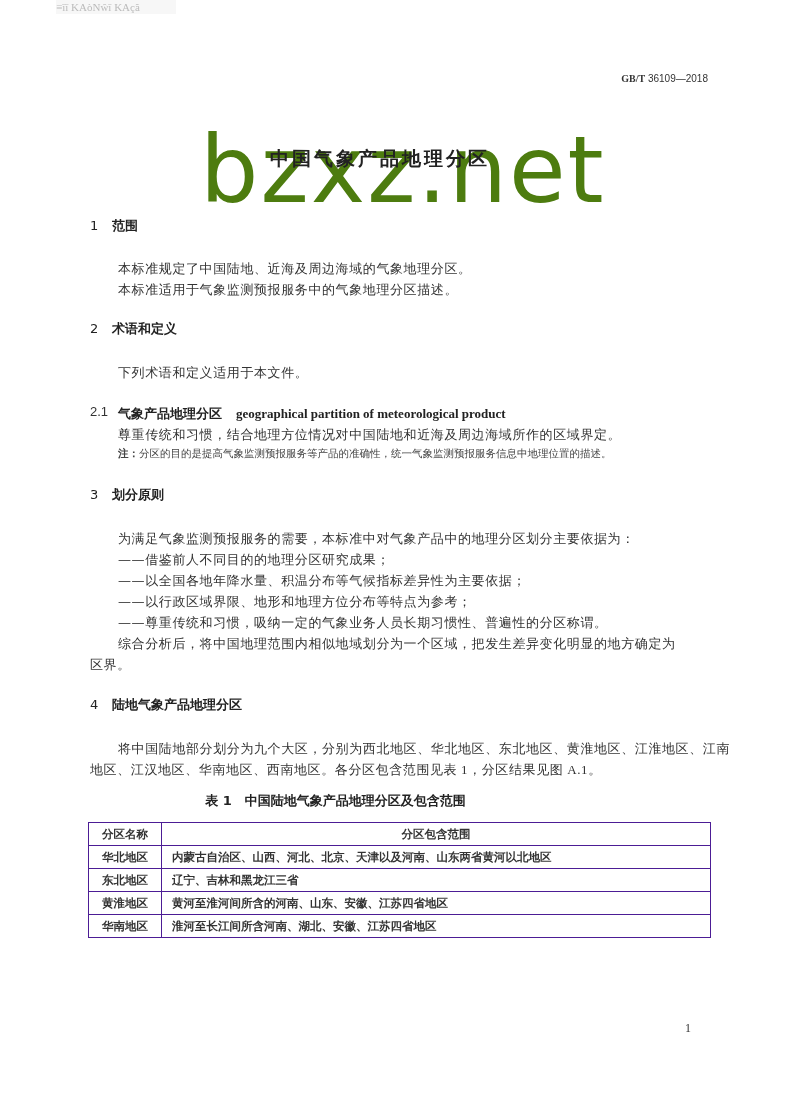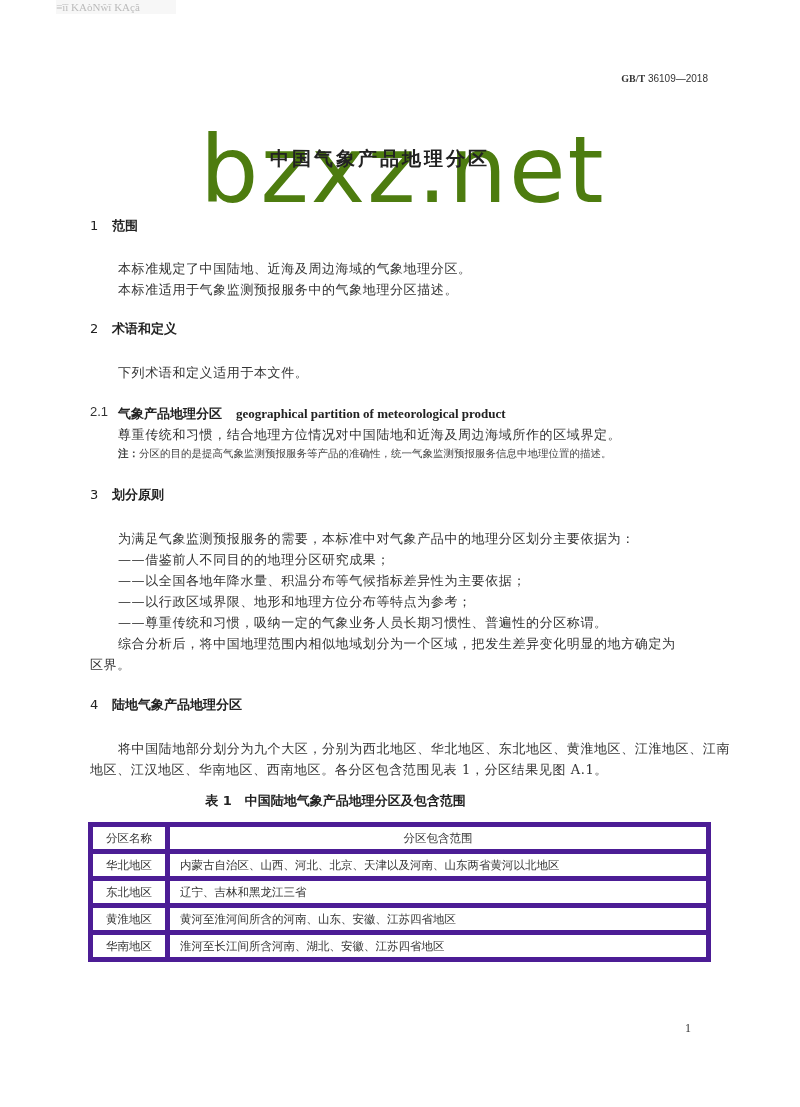--- a/index.html
+++ b/index.html
@@ -11,32 +11,32 @@
   .stdcode { position: absolute; right: 92px; top: 73px; font-family: "Liberation Sans", sans-serif;
              font-size: 10px; color: #333; }
   .stdcode b { font-family: "Liberation Serif", serif; font-weight: bold; }
   .watermark { position: absolute; left: 200px; top: 125px; font-family: "DejaVu Sans", sans-serif;
                font-weight: normal; font-size: 92px; color: #4d7c0f; letter-spacing: 2px; line-height: 1; }
   .title { position: absolute; left: 0; width: 760px; top: 146px; text-align: center;
            font-family: "DejaVu Sans", sans-serif; font-size: 19px; color: #222; letter-spacing: 3px; font-weight: bold; }
   .h { position: absolute; left: 90px; font-family: "DejaVu Sans", sans-serif; font-size: 13px; font-weight: bold; color: #222; }
   .h .num { display: inline-block; width: 22px; font-weight: normal; }
   .p { position: absolute; left: 118px; font-size: 13px; color: #333; white-space: nowrap; letter-spacing: 0.6px; }
-  .p.full { left: 90px; }
+  .p.full { left: 90px; font-family: Liberation Serif, serif; }
   .note { position: absolute; left: 118px; font-size: 10.5px; color: #444; white-space: nowrap; }
   .note b { font-family: "DejaVu Sans", sans-serif; }
   .term { position: absolute; left: 118px; font-size: 13px; color: #222; white-space: nowrap; }
   .term .zh { font-family: "DejaVu Sans", sans-serif; font-weight: bold; }
   .term .en { font-family: "Liberation Serif", serif; font-weight: bold; margin-left: 14px; }
   .sub { position: absolute; left: 90px; font-family: "Liberation Sans", sans-serif; font-size: 13px; color: #333; margin-top: 20px; }
   .tcap { position: absolute; left: 0; width: 671px; text-align: center; top: 792px;
           font-family: "DejaVu Sans", sans-serif; font-weight: bold; font-size: 13px; color: #222; }
   table.t { position: absolute; left: 88px; top: 822px; width: 623px; border-collapse: collapse;
             border: 1.5px solid #666; font-size: 11.5px; color: #333; }
-  table.t td, table.t th { border: 5px solid #4c1d95; height: 22px; padding: 0 10px; font-weight: normal; }
+  table.t td, table.t th { border: 1px solid #4c1d95; height: 22px; padding: 0 10px; font-weight: bold; }
   table.t th { text-align: center; }
   table.t td.name { width: 72px; text-align: center; padding: 0; }
   .pageno { position: absolute; left: 685px; top: 1021px; font-size: 12px; color: #333; font-family: "Liberation Serif", serif; }
 </style>
 </head>
 <body>
 
 <div class="topmark">≡īī KAòNŵī KAçã</div>
 
 <div class="stdcode">

